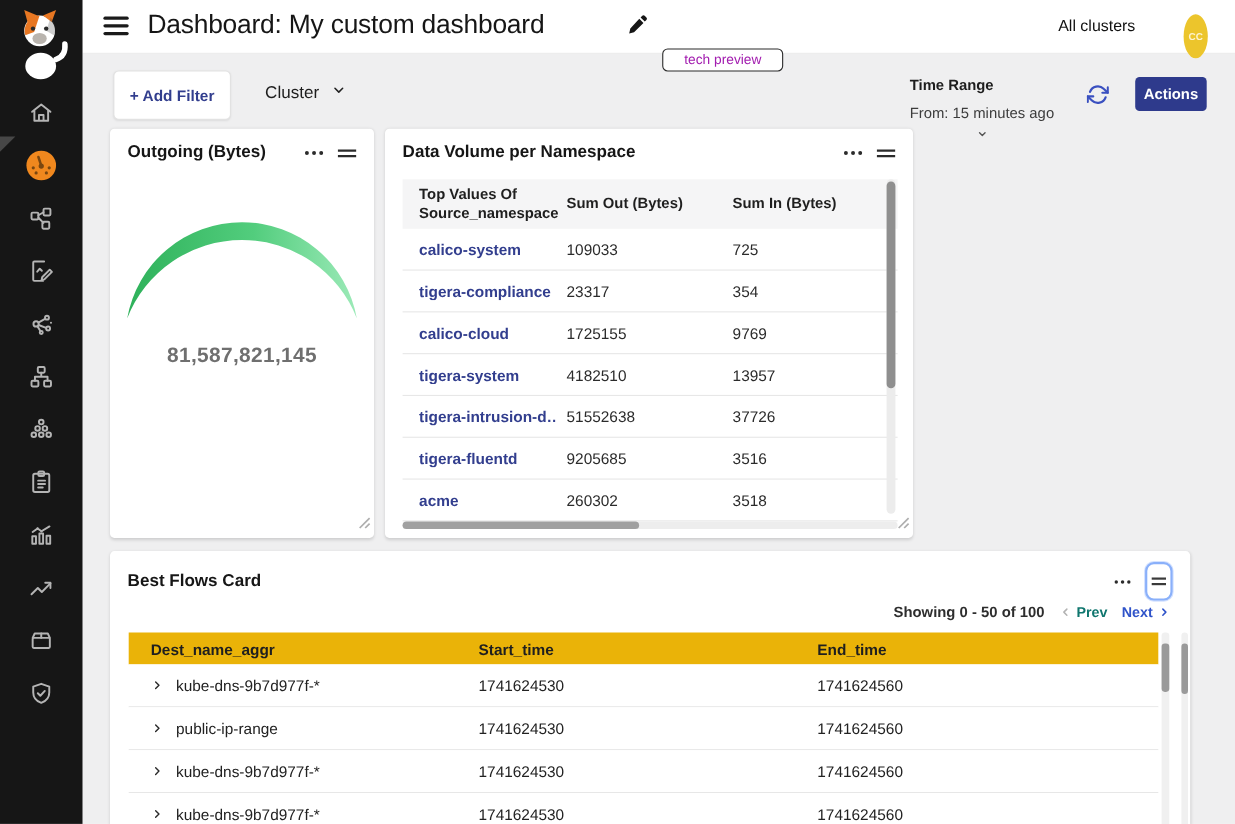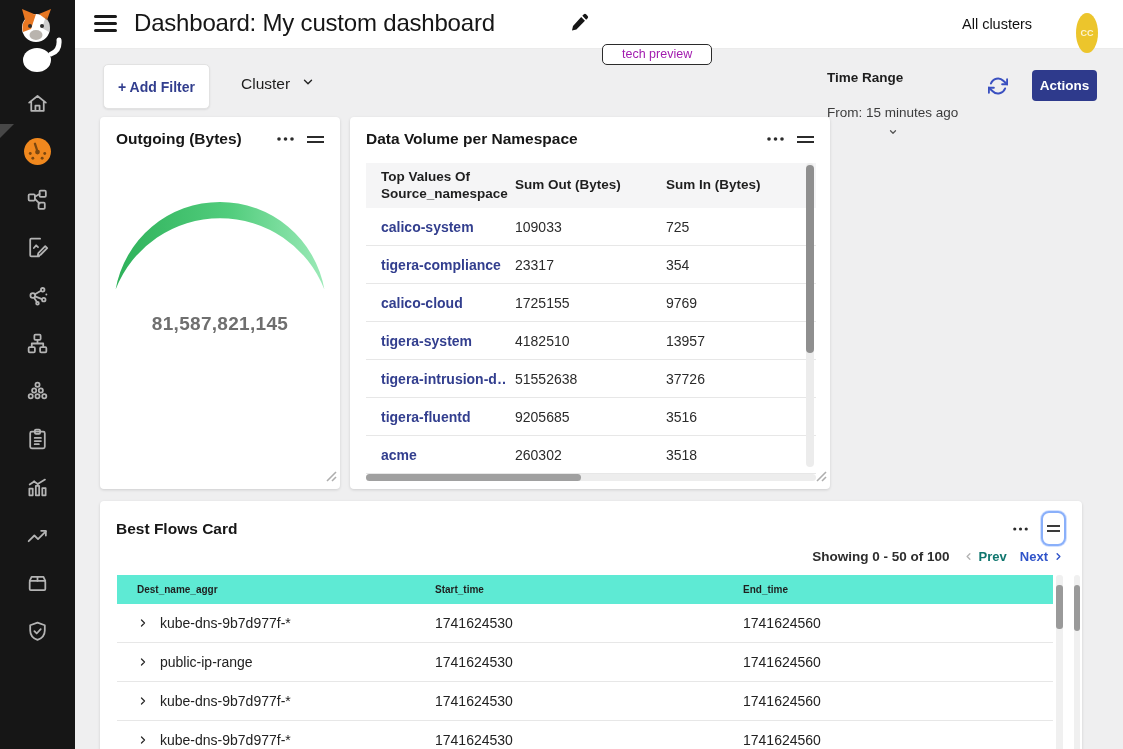--- a/index.html
+++ b/index.html
@@ -28,21 +28,21 @@
           color:#fdf3cf;font-size:9px;font-weight:700;display:flex;align-items:center;justify-content:center;cursor:pointer;}
 
   
   .add-filter{position:absolute;left:103px;top:64px;width:105px;height:43px;background:#fff;border:1px solid #e2e2e2;
       border-radius:5px;box-shadow:0 1px 2px rgba(0,0,0,.08);font-size:14px;font-weight:600;color:#323e8e;
       display:flex;align-items:center;justify-content:center;cursor:pointer;}
   .cluster-dd{position:absolute;left:241px;top:75px;display:flex;align-items:center;gap:11px;cursor:pointer;
       font-size:15.5px;font-weight:500;color:#1d1d1d;}
   .time-range{position:absolute;left:827px;top:70px;}
   .tr-label{font-size:13.5px;font-weight:700;color:#1d1d1d;}
-  .tr-value{font-size:13.5px;color:#3c3c3c;margin-top:20px;display:flex;align-items:center;gap:5px;flex-direction:column;}
+  .tr-value{font-size:13.5px;color:#3c3c3c;margin-top:10px;display:flex;align-items:center;gap:5px;flex-direction:column;}
   .refresh{position:absolute;left:988px;top:76px;cursor:pointer;}
   .actions-btn{position:absolute;left:1032px;top:70px;width:65px;height:31px;background:#2e3a8c;color:#fff;
       font-size:13.5px;font-weight:600;border-radius:4px;display:flex;align-items:center;justify-content:center;cursor:pointer;}
 
   
   .card{position:absolute;background:#fff;border-radius:4px;box-shadow:0 1px 3px rgba(0,0,0,.14);}
   #card-outgoing{left:100px;top:117px;width:240px;height:372px;}
   #card-namespace{left:350px;top:117px;width:480px;height:372px;}
   #card-flows{left:100px;top:501px;width:982px;height:600px;}
   .card-head{display:flex;align-items:center;padding:13px 16px 0 16px;}
@@ -73,22 +73,22 @@
 
   
   .drag-handle-focused{width:21px;height:31px;border:2.5px solid #8ab0fa;border-radius:8px;background:#fff;
       box-shadow:0 0 0 1px #d4e2ff;display:flex;flex-direction:column;align-items:center;justify-content:center;gap:3px;cursor:grab;}
   .drag-handle-focused i{display:block;width:13px;height:2px;background:#3a3a3a;}
   .pagination{position:absolute;right:18px;top:48px;display:flex;align-items:center;gap:13px;}
   .showing{font-size:13.5px;font-weight:600;color:#2d2d2d;}
   .pg-prev{display:flex;align-items:center;gap:5px;font-size:13px;font-weight:700;color:#0f766e;cursor:default;}
   .pg-next{display:flex;align-items:center;gap:5px;font-size:13px;font-weight:700;color:#2f53c9;cursor:pointer;}
   .flows-table{position:absolute;left:17px;top:74px;width:936px;}
-  .fl-thead{display:grid;grid-template-columns:300px 308px 1fr;height:29px;background:#5eead4;
-      align-items:center;font-size:10px;font-weight:700;color:#1f1f1f;}
+  .fl-thead{display:grid;grid-template-columns:300px 308px 1fr;height:29px;background:#eab308;
+      align-items:center;font-size:14px;font-weight:700;color:#1f1f1f;}
   .fl-thead .c1{padding-left:20px;}
   .fl-thead .c2,.fl-thead .c3{padding-left:18px;}
   .fl-row{display:grid;grid-template-columns:300px 308px 1fr;height:38px;align-items:center;
       border-bottom:1px solid #e7e7e7;font-size:14px;color:#222;background:#fff;}
   .fl-name{display:flex;align-items:center;gap:11px;padding-left:20px;}
   .fl-val{padding-left:18px;}
   .fl-vscroll{position:absolute;left:956px;top:74px;width:7px;height:200px;background:#f0f0f0;border-radius:3px;}
   .fl-vthumb{position:absolute;left:0;top:10px;width:7px;height:44px;background:#9a9a9a;border-radius:3px;}
   .card-vscroll{position:absolute;left:974px;top:74px;width:6px;height:200px;background:#f0f0f0;border-radius:3px;}
   .card-vthumb{position:absolute;left:0;top:10px;width:6px;height:46px;background:#9a9a9a;border-radius:3px;}

